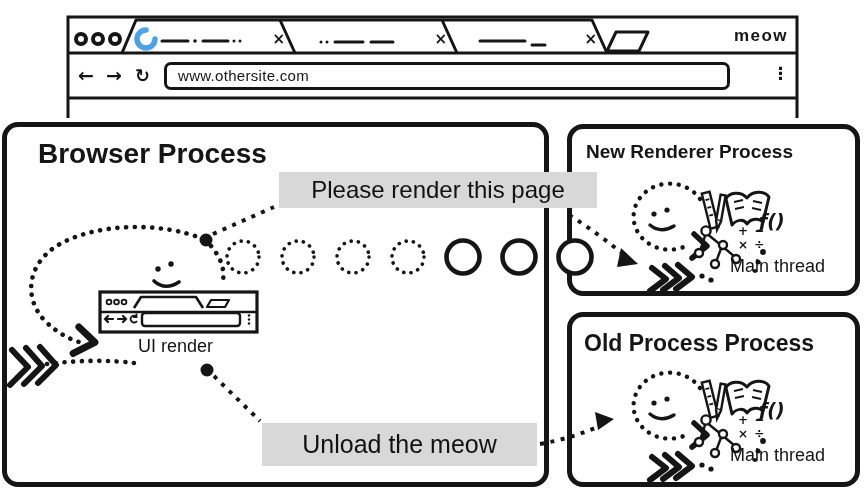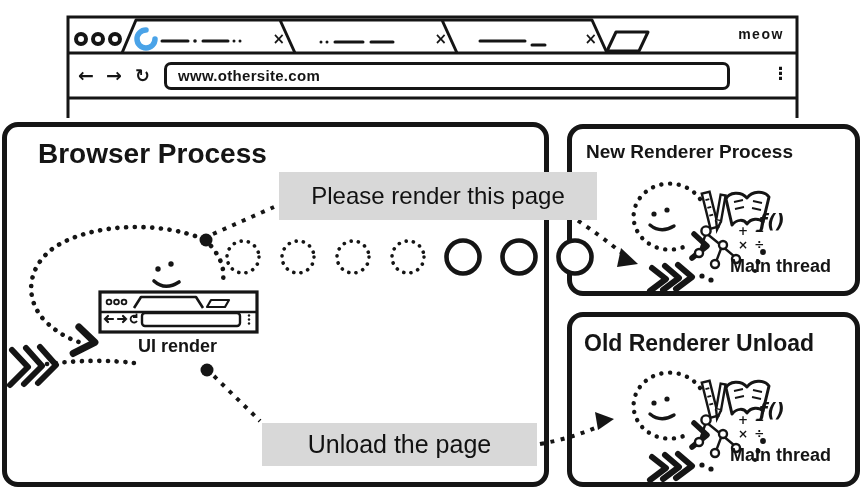--- a/index.html
+++ b/index.html
@@ -7,47 +7,47 @@
        font-family:"Liberation Sans",sans-serif;color:#151515;}
   svg{position:absolute;left:0;top:0;z-index:20;pointer-events:none;}
   
   .chrome-glyph{position:absolute;z-index:30;font-family:"DejaVu Sans",sans-serif;
       font-weight:bold;color:#151515;line-height:1;}
   .tab-hit{position:absolute;z-index:30;top:18px;height:35px;}
   .close-x{position:absolute;right:10px;top:14px;font-size:15px;font-weight:bold;
       font-family:"DejaVu Sans",sans-serif;line-height:1;}
   #url-field{position:absolute;z-index:30;left:164px;top:62px;width:566px;height:28px;
       box-sizing:border-box;border:3px solid #151515;border-radius:7px;background:#fff;
-      font-size:15px;font-weight:bold;letter-spacing:.3px;line-height:22px;padding-left:11px;}
+      font-size:15px;font-weight:normal;letter-spacing:.3px;line-height:22px;padding-left:11px;}
   #brand{position:absolute;z-index:30;left:728px;top:26px;width:66px;text-align:center;
-      font-size:14px;font-weight:bold;letter-spacing:1.5px;}
+      font-size:17px;font-weight:bold;letter-spacing:1.5px;}
   
   .process-box{position:absolute;z-index:5;background:#fff;border:5px solid #151515;
       border-radius:16px;box-sizing:border-box;}
   .box-title{position:absolute;z-index:30;font-weight:bold;white-space:nowrap;text-align:right;}
   
   .msg-label{position:absolute;z-index:40;background:#d8d8d8;color:#111;
       display:flex;align-items:center;justify-content:center;white-space:nowrap;}
   
-  .thread-label{position:absolute;z-index:30;font-weight:bold;white-space:nowrap;}
+  .thread-label{position:absolute;z-index:30;font-weight:normal;white-space:nowrap;}
   .tiny-glyph{position:absolute;z-index:30;font-weight:bold;line-height:1;
       font-family:"DejaVu Sans",sans-serif;white-space:nowrap;}
   .func-glyph{font-style:italic;font-size:19px;}
   .math-glyph{font-size:12px;letter-spacing:1px;}
 </style>
 </head>
 <body>
 
 <div class="process-box" style="left:2px;top:122px;width:547px;height:365px;"></div>
 <div class="process-box" style="left:567px;top:124px;width:293px;height:172px;"></div>
 <div class="process-box" style="left:567px;top:312px;width:293px;height:175px;"></div>
 
 <div class="box-title" style="left:38px;top:138px;font-size:28px;">Browser Process</div>
 <div class="box-title" style="left:586px;top:141px;font-size:19px;">New Renderer Process</div>
-<div class="box-title" style="left:584px;top:330px;font-size:23px;">Old Renderer Unload</div>
+<div class="box-title" style="left:584px;top:330px;font-size:23px;">Old Process Process</div>
 
 <svg width="865" height="504" viewBox="0 0 865 504">
   <defs>
 
     <g id="renderer-cluster" fill="none" stroke="#151515">
 
       <path d="M700 199 A36 33 0 1 0 686 246" stroke-width="4.4" stroke-linecap="round" stroke-dasharray="0.1 8.6"></path>
 
       <circle cx="654" cy="214" r="2.6" fill="#151515" stroke="none"></circle>
       <circle cx="667" cy="210" r="2.6" fill="#151515" stroke="none"></circle>
@@ -195,22 +195,22 @@
 </div>
 
 <span class="chrome-glyph" style="left:78px;top:66px;font-size:19px;">←</span>
 <span class="chrome-glyph" style="left:106px;top:66px;font-size:19px;">→</span>
 <span class="chrome-glyph" style="left:135px;top:67px;font-size:18px;">↻</span>
 <span class="chrome-glyph" style="left:772px;top:65px;font-size:17px;letter-spacing:0;">⋮</span>
 
 <div id="url-field">www.othersite.com</div>
 <div id="brand">meow</div>
 
-<div class="msg-label" style="left:279px;top:172px;width:318px;height:48px;font-size:24px;">Please render this page</div>
-<div class="msg-label" style="left:262px;top:423px;width:275px;height:43px;font-size:25px;">Unload the page</div>
+<div class="msg-label" style="left:279px;top:172px;width:318px;height:36px;font-size:24px;">Please render this page</div>
+<div class="msg-label" style="left:262px;top:423px;width:275px;height:43px;font-size:25px;">Unload the meow</div>
 
 <div class="thread-label" style="left:138px;top:336px;font-size:18px;">UI render</div>
 <div class="thread-label" style="left:730px;top:256px;font-size:18px;">Main thread</div>
 <div class="thread-label" style="left:730px;top:445px;font-size:18px;">Main thread</div>
 
 <span class="tiny-glyph math-glyph" style="left:738px;top:225px;">+ −</span>
 <span class="tiny-glyph math-glyph" style="left:738px;top:239px;">× ÷</span>
 <span class="tiny-glyph func-glyph" style="left:759px;top:212px;">ƒ()</span>
 
 <span class="tiny-glyph math-glyph" style="left:738px;top:414px;">+ −</span>

